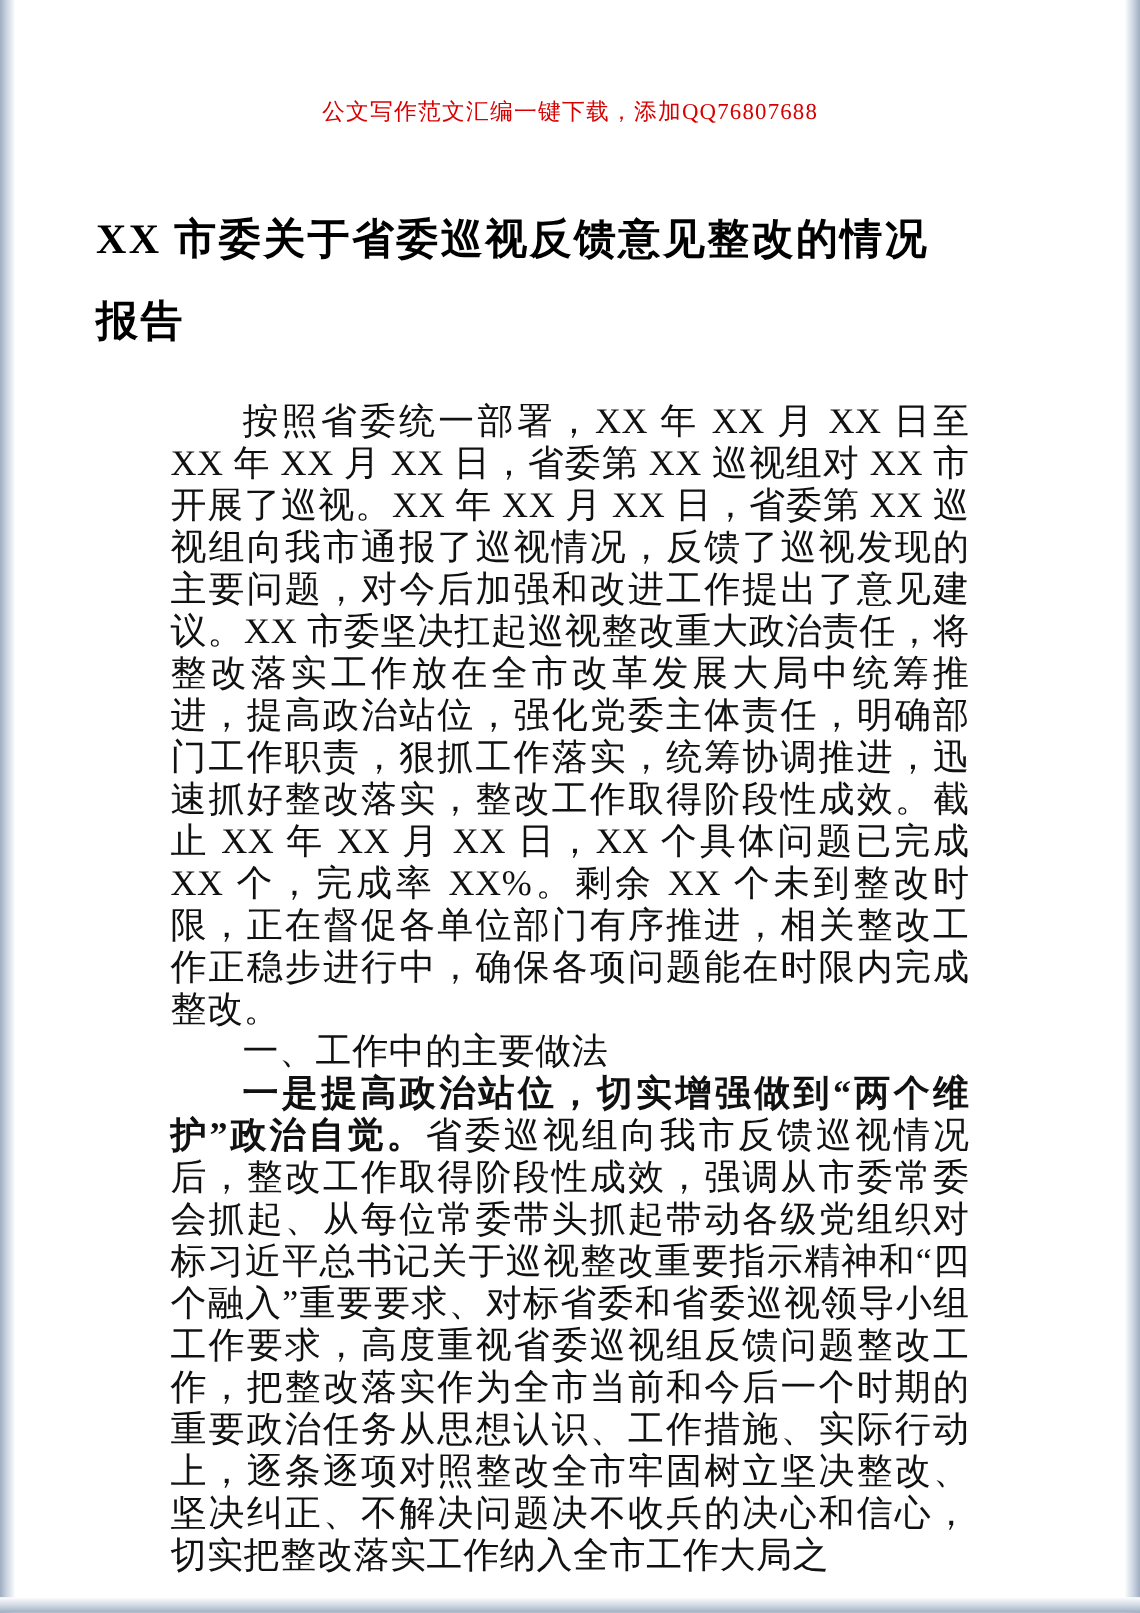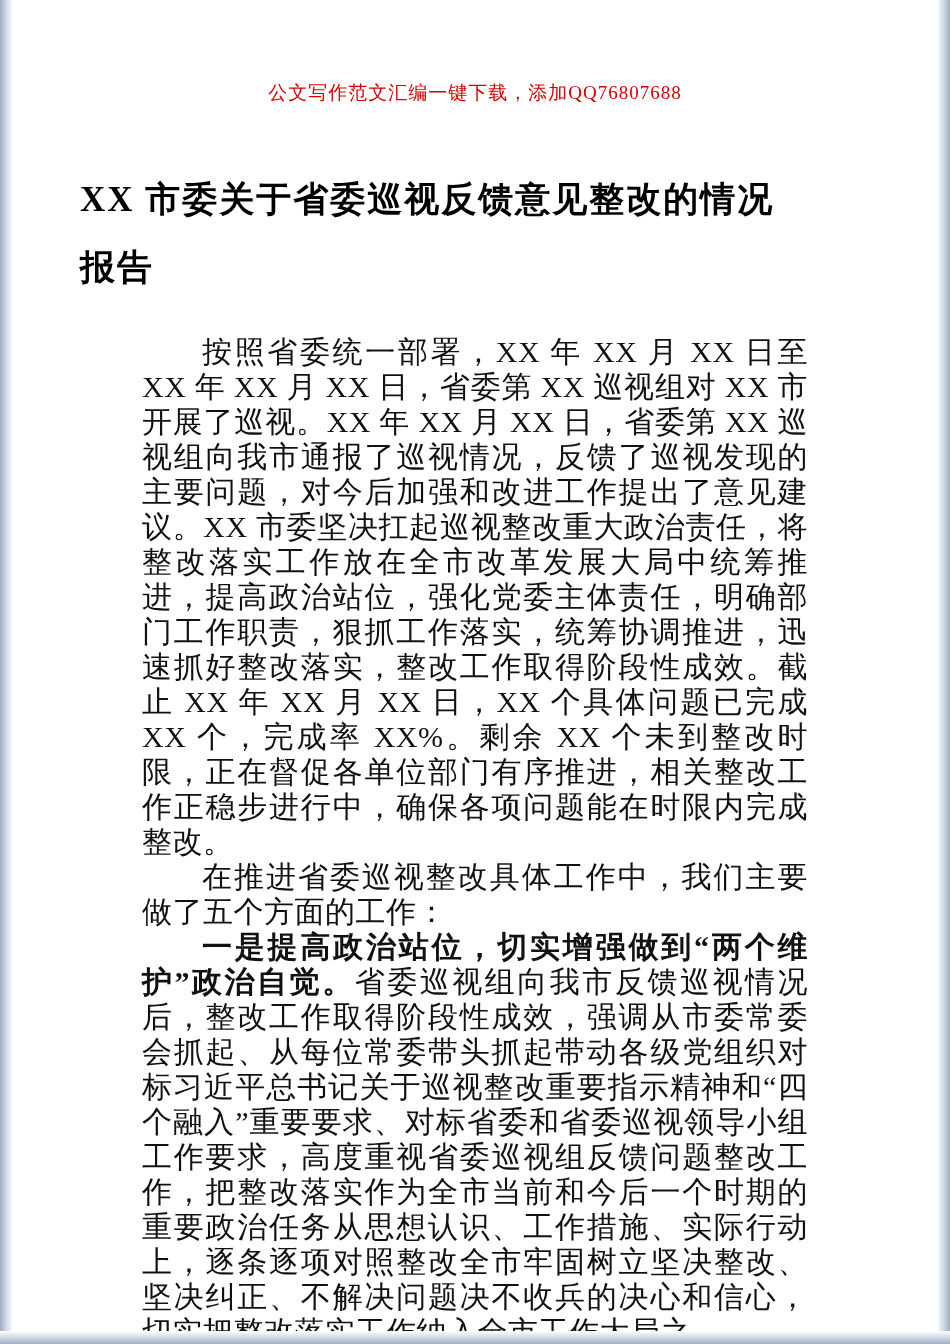--- a/index.html
+++ b/index.html
@@ -67,20 +67,20 @@
   <h1 class="title">
     <span>XX 市委关于省委巡视反馈意见整改的情况</span><br>
     <span>报告</span>
   </h1>
 
   <div class="content">
     <p>
       <span class="lead"></span><span>按照省委统一部署，XX 年 XX 月 XX 日至 XX 年 XX 月 XX 日，省委第 XX 巡视组对 XX 市开展了巡视。XX 年 XX 月 XX 日，省委第 XX 巡视组向我市通报了巡视情况，反馈了巡视发现的主要问题，对今后加强和改进工作提出了意见建议。XX 市委坚决扛起巡视整改重大政治责任，将整改落实工作放在全市改革发展大局中统筹推进，提高政治站位，强化党委主体责任，明确部门工作职责，狠抓工作落实，统筹协调推进，迅速抓好整改落实，整改工作取得阶段性成效。截止 XX 年 XX 月 XX 日，XX 个具体问题已完成 XX 个，完成率 XX%。剩余 XX 个未到整改时限，正在督促各单位部门有序推进，相关整改工作正稳步进行中，确保各项问题能在时限内完成整改。</span>
     </p>
     <p>
-      <span class="lead"></span><span>在推进省委巡视整改具体工作中，我们主要做了五个方面的工作：</span>
+      <span class="lead"></span><span>一、工作中的主要做法</span>
     </p>
     <p>
       <span class="lead">一是提高政治站位，切实增强做到“两个维护”政治自觉。</span><span>省委巡视组向我市反馈巡视情况后，整改工作取得阶段性成效，强调从市委常委会抓起、从每位常委带头抓起带动各级党组织对标习近平总书记关于巡视整改重要指示精神和“四个融入”重要要求、对标省委和省委巡视领导小组工作要求，高度重视省委巡视组反馈问题整改工作，把整改落实作为全市当前和今后一个时期的重要政治任务从思想认识、工作措施、实际行动上，逐条逐项对照整改全市牢固树立坚决整改、坚决纠正、不解决问题决不收兵的决心和信心，切实把整改落实工作纳入全市工作大局之</span>
     </p>
   </div>
 
 </div>
 
 </body></html>

